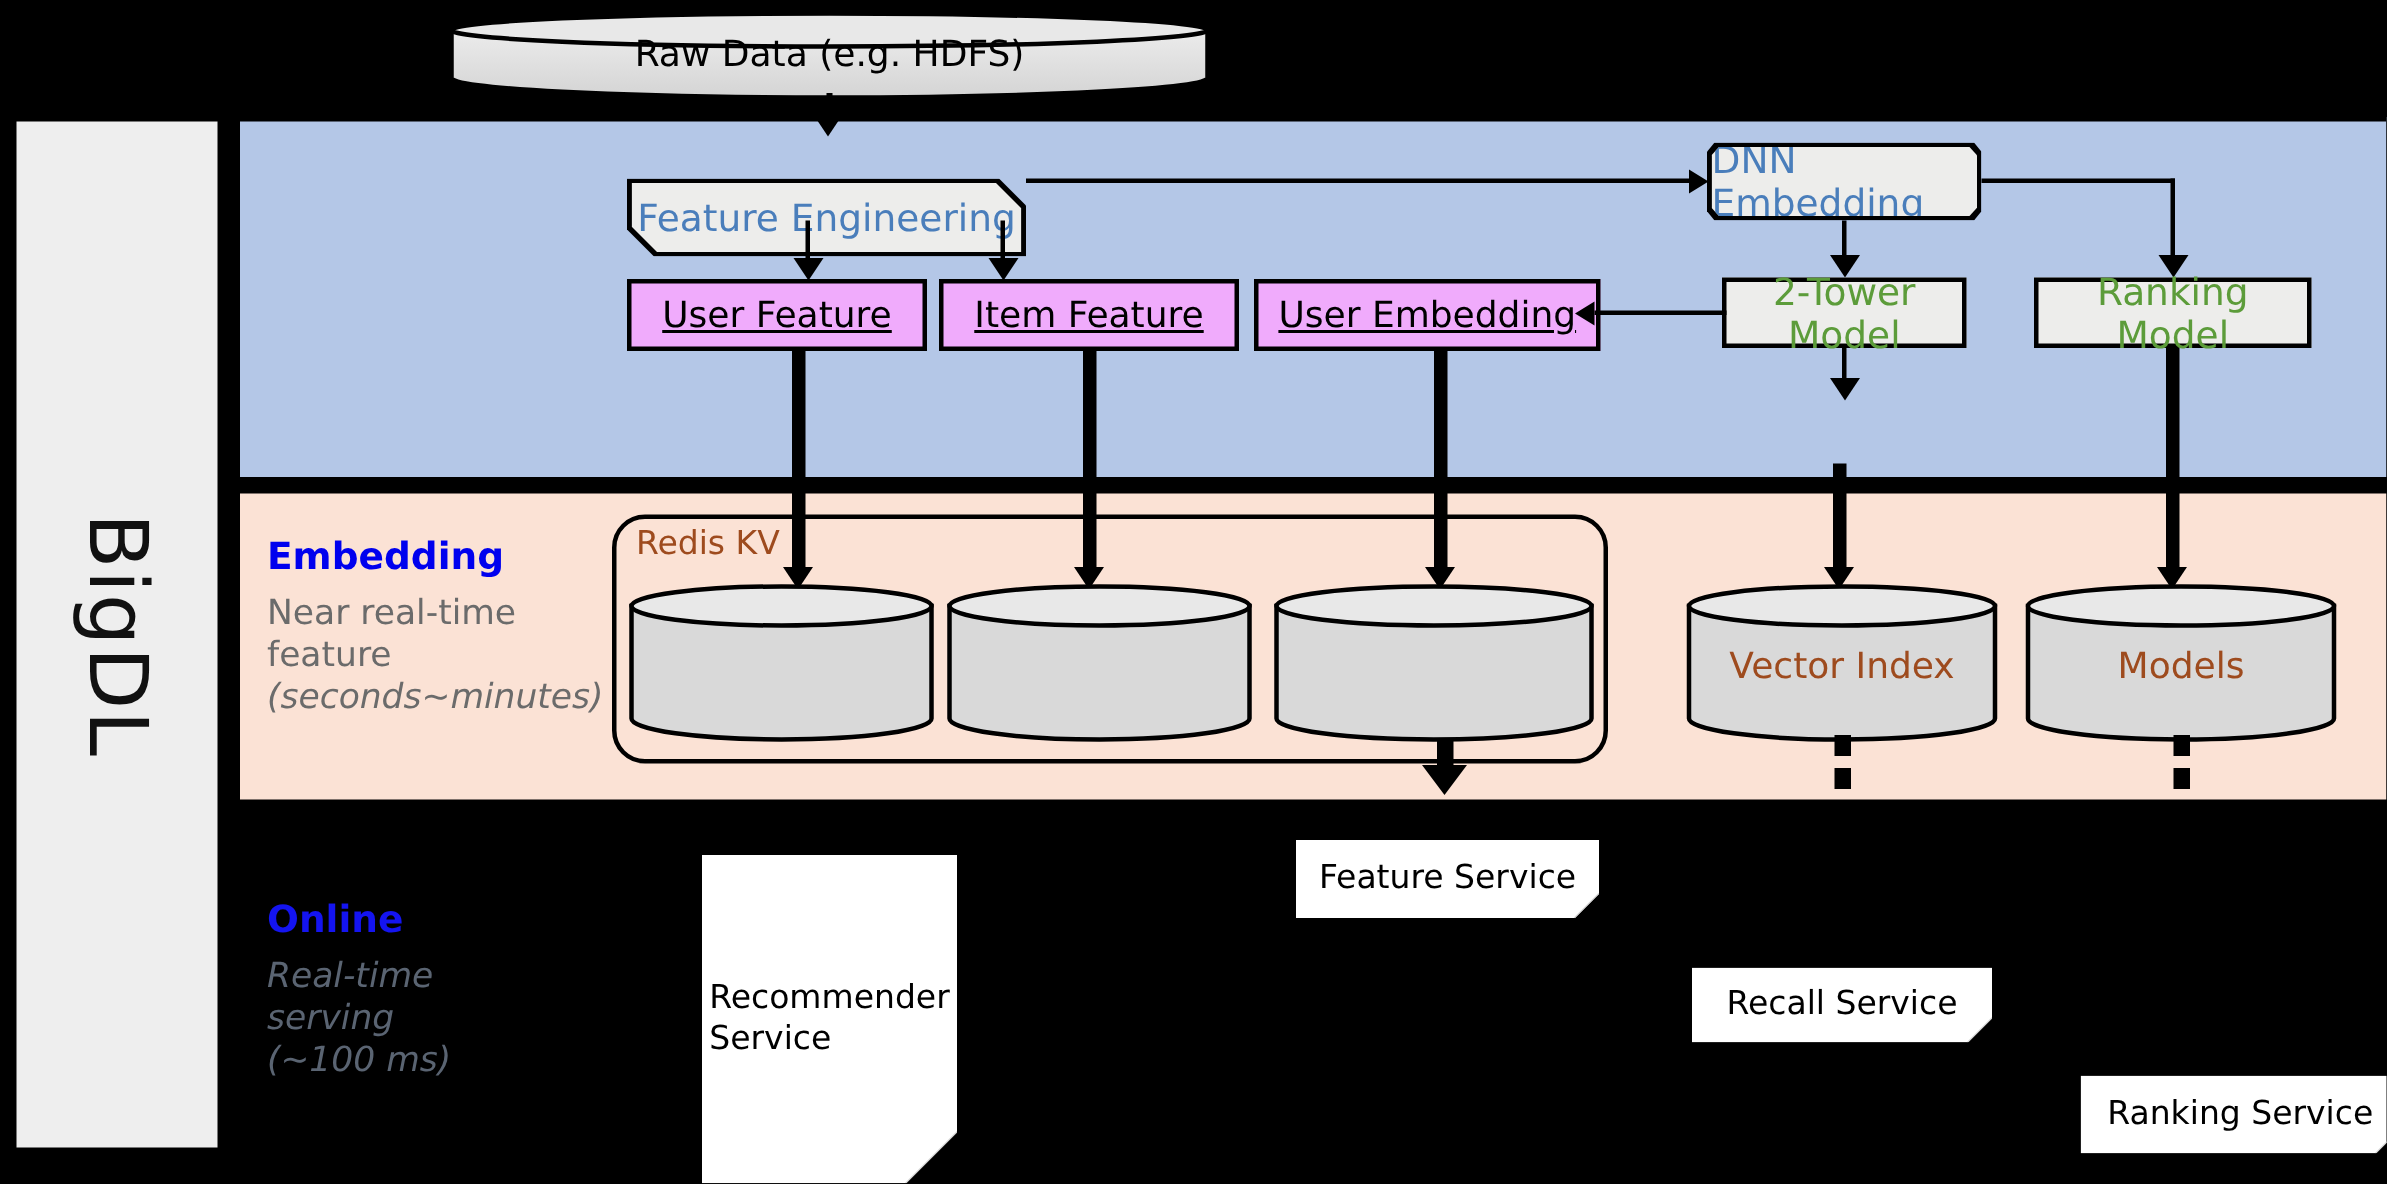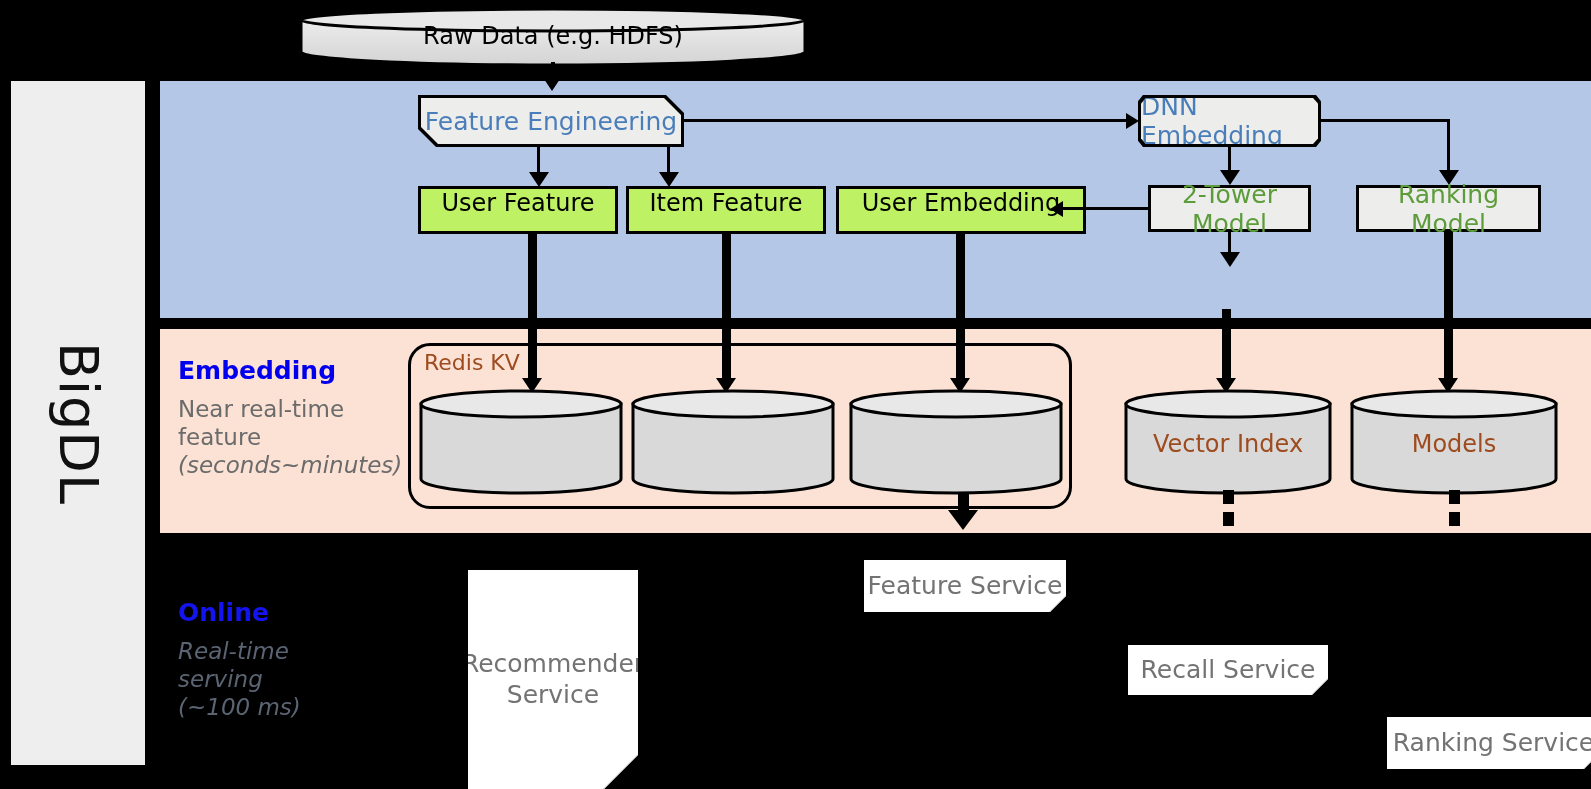--- a/index.html
+++ b/index.html
@@ -37,37 +37,37 @@
   .band-desc i{font-style:italic;}
 
   #offline-text{left:178px;top:95px;width:215px;}
   #nearline-text{left:178px;top:356px;width:235px;}
   #online-text{left:178px;top:598px;width:235px;}
   #online-text .band-title{color:#1414f0;}
   #online-text .band-desc{color:#5a6472;font-style:italic;}
 
   
   .grayblock{
-    background:#bef264;border:3px solid #000;color:#000;
-    display:flex;justify-content:center;
-    font-size:24px;text-align:center;
+    background:#f0abfc;border:3px solid #000;color:#000;
+    display:flex;align-items:center;justify-content:center;
+    font-size:24px;text-align:center;text-decoration:underline;
   }
   .lightbox{
     background:#ededeb;border:3px solid #000;
     display:flex;align-items:center;justify-content:center;
     font-size:25px;text-align:center;
   }
   .lightbox.rounded{border-radius:0;justify-content:center;}
   .blue-t{color:#4a7ebb;}
   .green-t{color:#5c9c3a;}
 
   
   .shape-flag{
     clip-path:polygon(0 0, calc(100% - 18px) 0, 100% 18px, 100% 100%, 18px 100%, 0 calc(100% - 18px));
-    border:none;background:#000;padding:3px;
+    border:none;background:#000;padding:3px;margin-top:24px;
   }
   .shape-flag > .inner{
     width:100%;height:100%;background:#ededeb;
     clip-path:polygon(0 0, calc(100% - 17px) 0, 100% 17px, 100% 100%, 17px 100%, 0 calc(100% - 17px));
     display:flex;align-items:center;justify-content:center;
   }
   
   .shape-notch{border:none;background:#000;padding:3px;
     clip-path:polygon(0% 12%, 5px 0%, calc(100% - 5px) 0%, 100% 12%, 100% 88%, calc(100% - 5px) 100%, 5px 100%, 0% 88%);}
   .shape-notch > .inner{
@@ -106,22 +106,22 @@
   }
   .arrow-right{
     width:0;height:0;border-top:8px solid transparent;border-bottom:8px solid transparent;
     border-left:13px solid #000;
   }
   .dash-seg{background:#000;}
 
   
   .doc{
     background:#fff;
-    display:flex;align-items:center;justify-content:center;text-align:center;
-    color:#737373;font-size:25px;line-height:1.22;
+    display:flex;align-items:center;justify-content:center;text-align:left;
+    color:#000000;font-size:22px;line-height:1.22;
     clip-path:polygon(0 0, 100% 0, 100% calc(100% - 16px), calc(100% - 16px) 100%, 0 100%);
   }
   .doc .fold{
     position:absolute;right:0;bottom:0;width:17px;height:17px;
     background:#cfcfcf;
     clip-path:polygon(100% 0, 100% 100%, 0 100%);
   }
   .doc-tall{
     clip-path:polygon(0 0, 100% 0, 100% calc(100% - 34px), calc(100% - 34px) 100%, 0 100%);
   }
@@ -202,21 +202,21 @@
   <div class="abs arrow-down" style="left:529px;top:172px;"></div>
   <div class="abs vline thin" style="left:667px;top:147px;width:3px;height:28px;"></div>
   <div class="abs arrow-down" style="left:659px;top:172px;"></div>
 
   <div class="abs grayblock" style="left:418px;top:186px;width:200px;height:48px;">
     <span>User Feature</span>
   </div>
   <div class="abs grayblock" style="left:626px;top:186px;width:200px;height:48px;">
     <span>Item Feature</span>
   </div>
-  <div class="abs grayblock" style="left:836px;top:186px;width:250px;height:48px;">
+  <div class="abs grayblock" style="left:836px;top:186px;width:231px;height:48px;">
     <span>User Embedding</span>
   </div>
 
   <div class="abs lightbox rounded" style="left:1148px;top:185px;width:163px;height:47px;">
     <span class="green-t">2-Tower Model</span>
   </div>
 
   <div class="abs hline" style="left:1063px;top:207px;width:88px;height:3px;"></div>
   <div class="abs arrow-left" style="left:1050px;top:201px;"></div>
 

